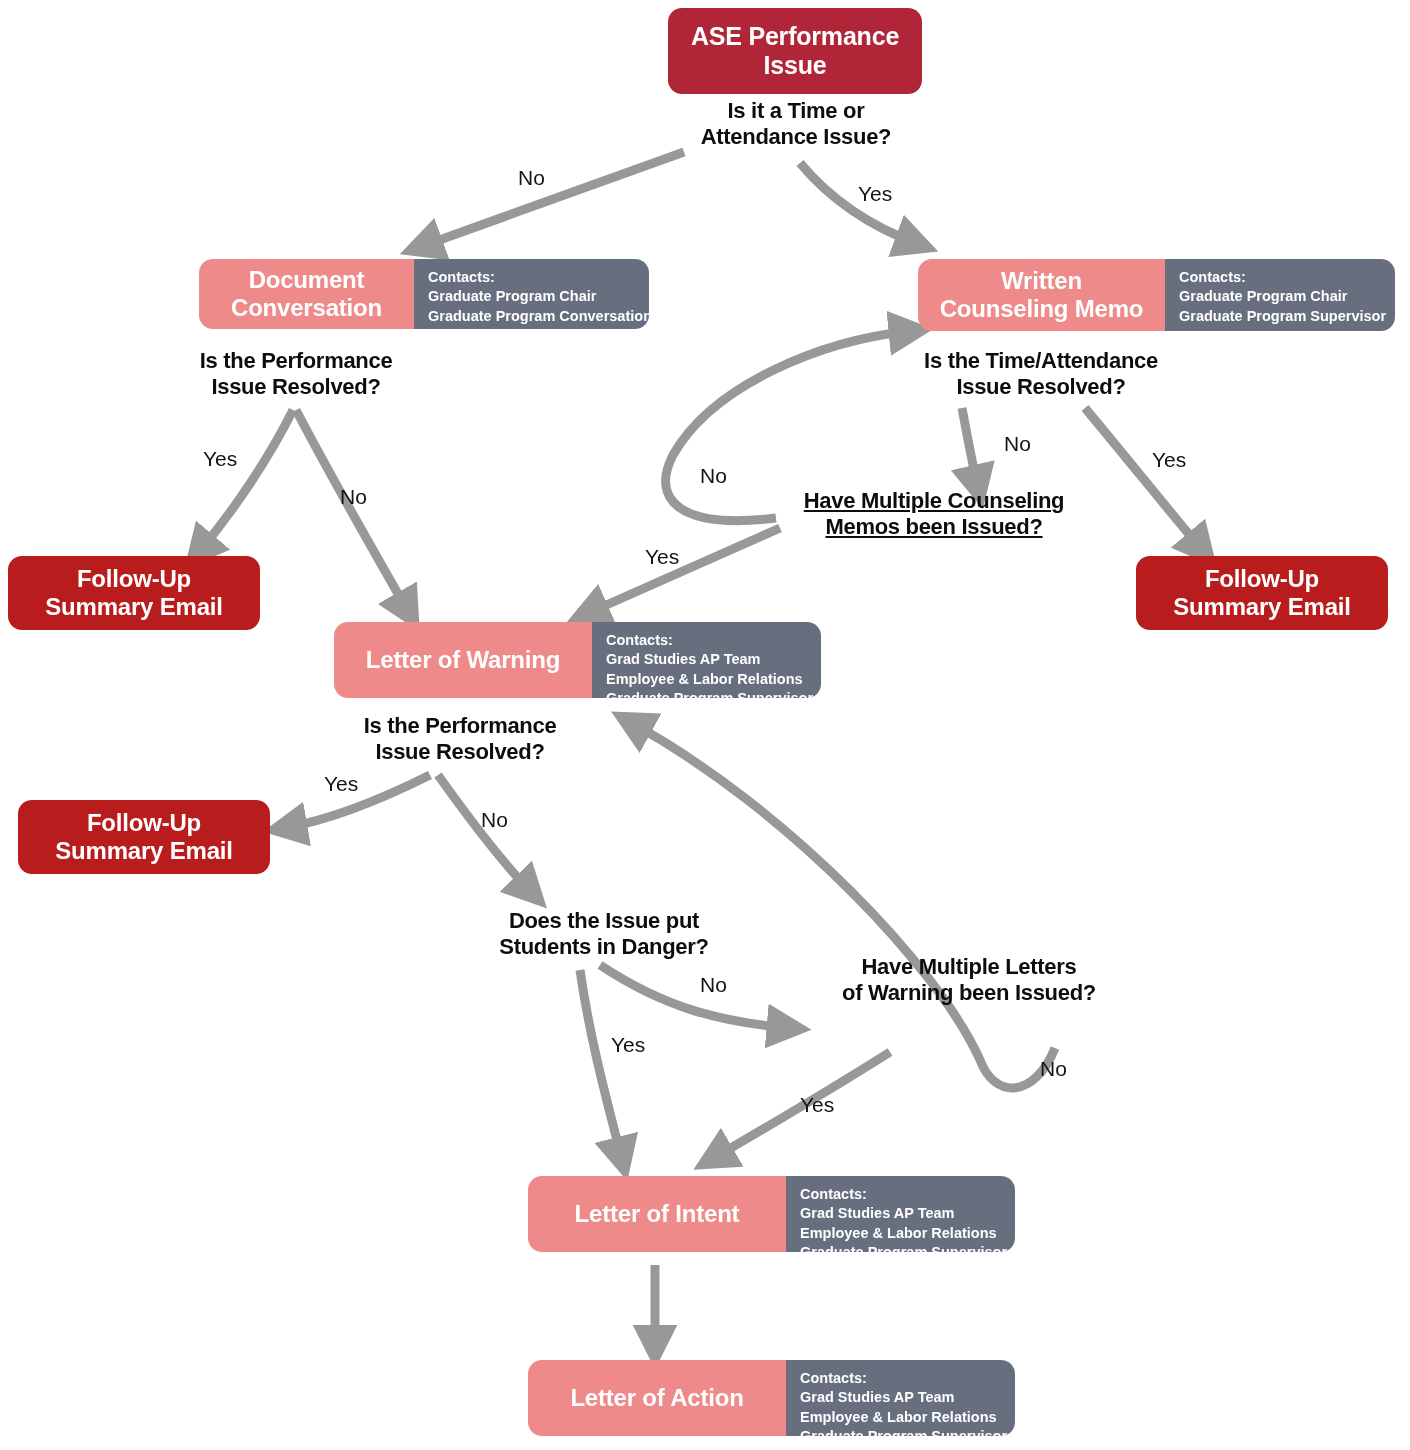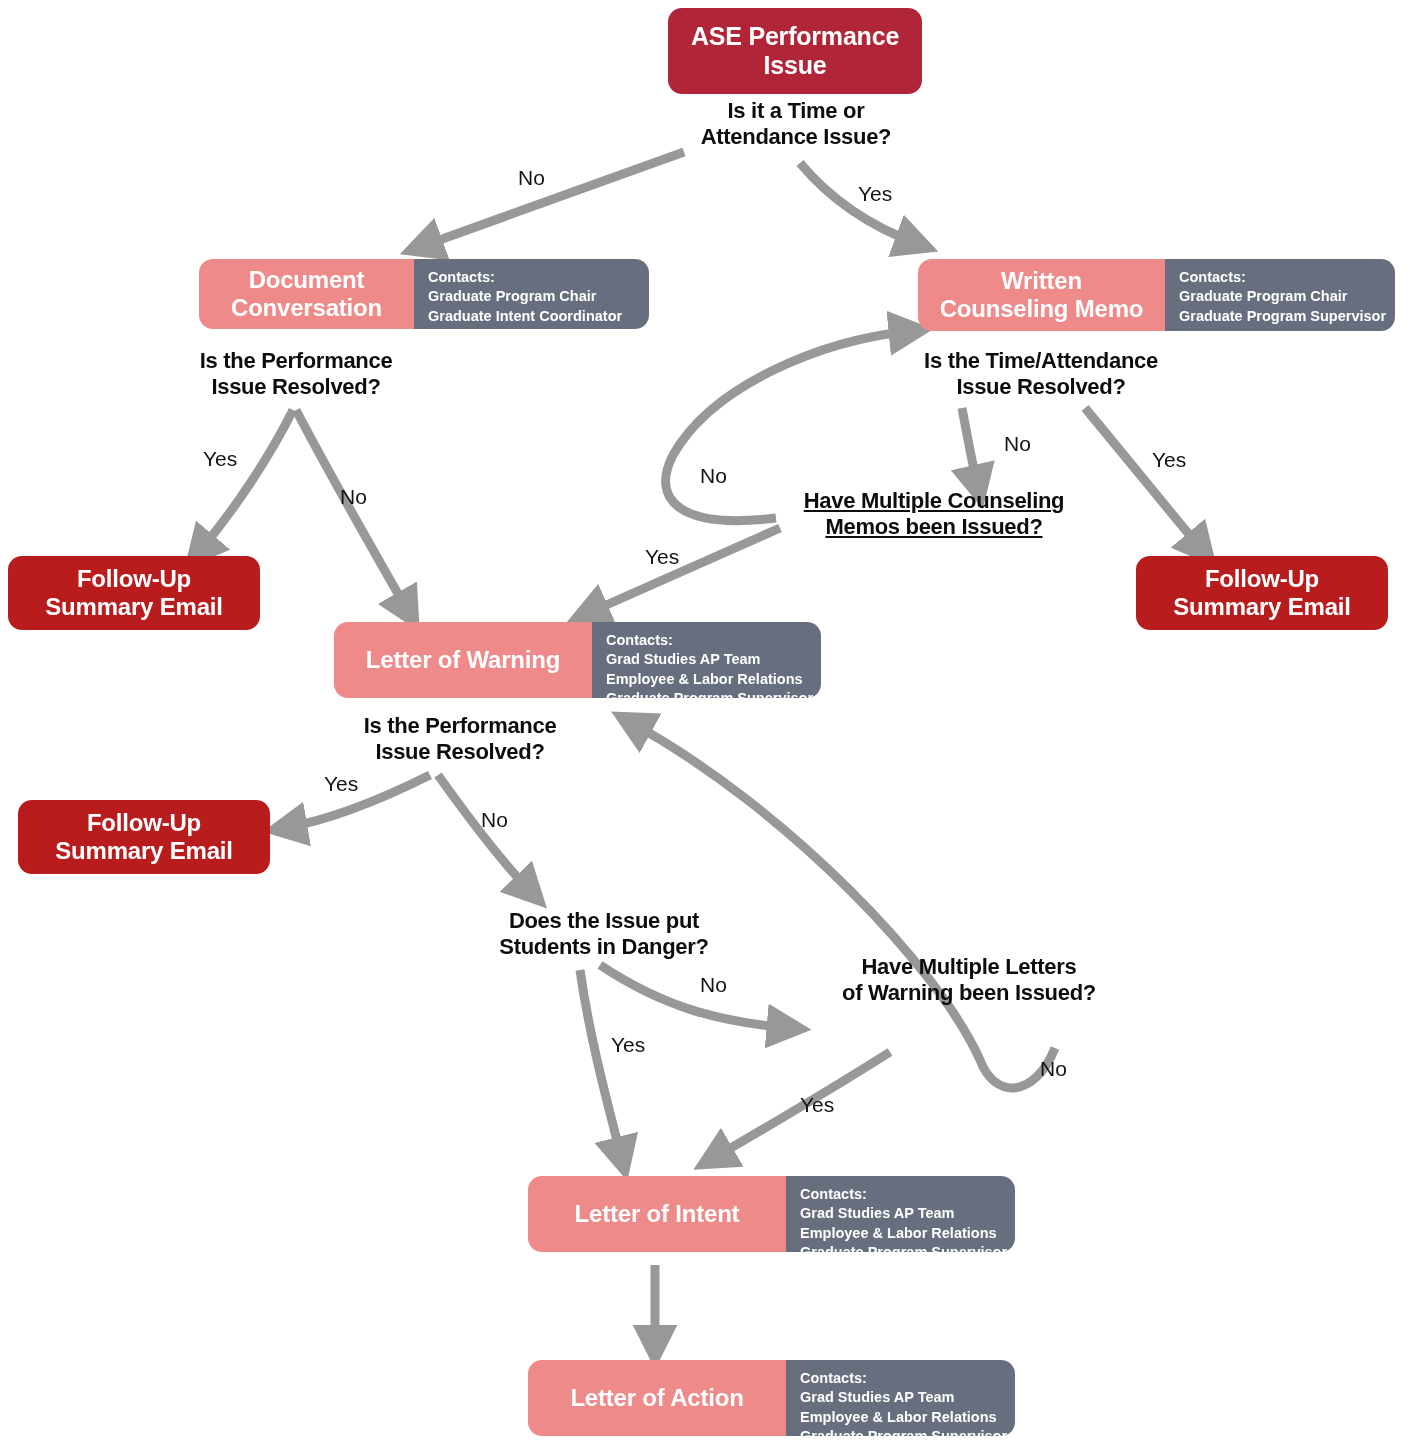--- a/index.html
+++ b/index.html
@@ -146,21 +146,21 @@
 
   <div class="node type-root" style="left:668px; top:8px; width:254px; height:86px;">
     <div class="node-body" style="width:254px; font-size:25px;">ASE Performance<br>Issue</div>
   </div>
 
   <div class="node type-action has-contacts" style="left:199px; top:259px; width:450px; height:70px;">
     <div class="node-body" style="width:215px; font-size:24px;">Document<br>Conversation</div>
     <div class="node-contacts" style="width:249px;">
       <span class="c-head">Contacts:</span>
       <span>Graduate Program Chair</span>
-      <span>Graduate Intent Coordinator</span>
+      <span>Graduate Program Conversation</span>
     </div>
   </div>
 
   <div class="node type-action has-contacts" style="left:918px; top:259px; width:477px; height:72px;">
     <div class="node-body" style="width:247px; font-size:24px;">Written<br>Counseling Memo</div>
     <div class="node-contacts" style="width:244px;">
       <span class="c-head">Contacts:</span>
       <span>Graduate Program Chair</span>
       <span>Graduate Program Supervisor</span>
     </div>

